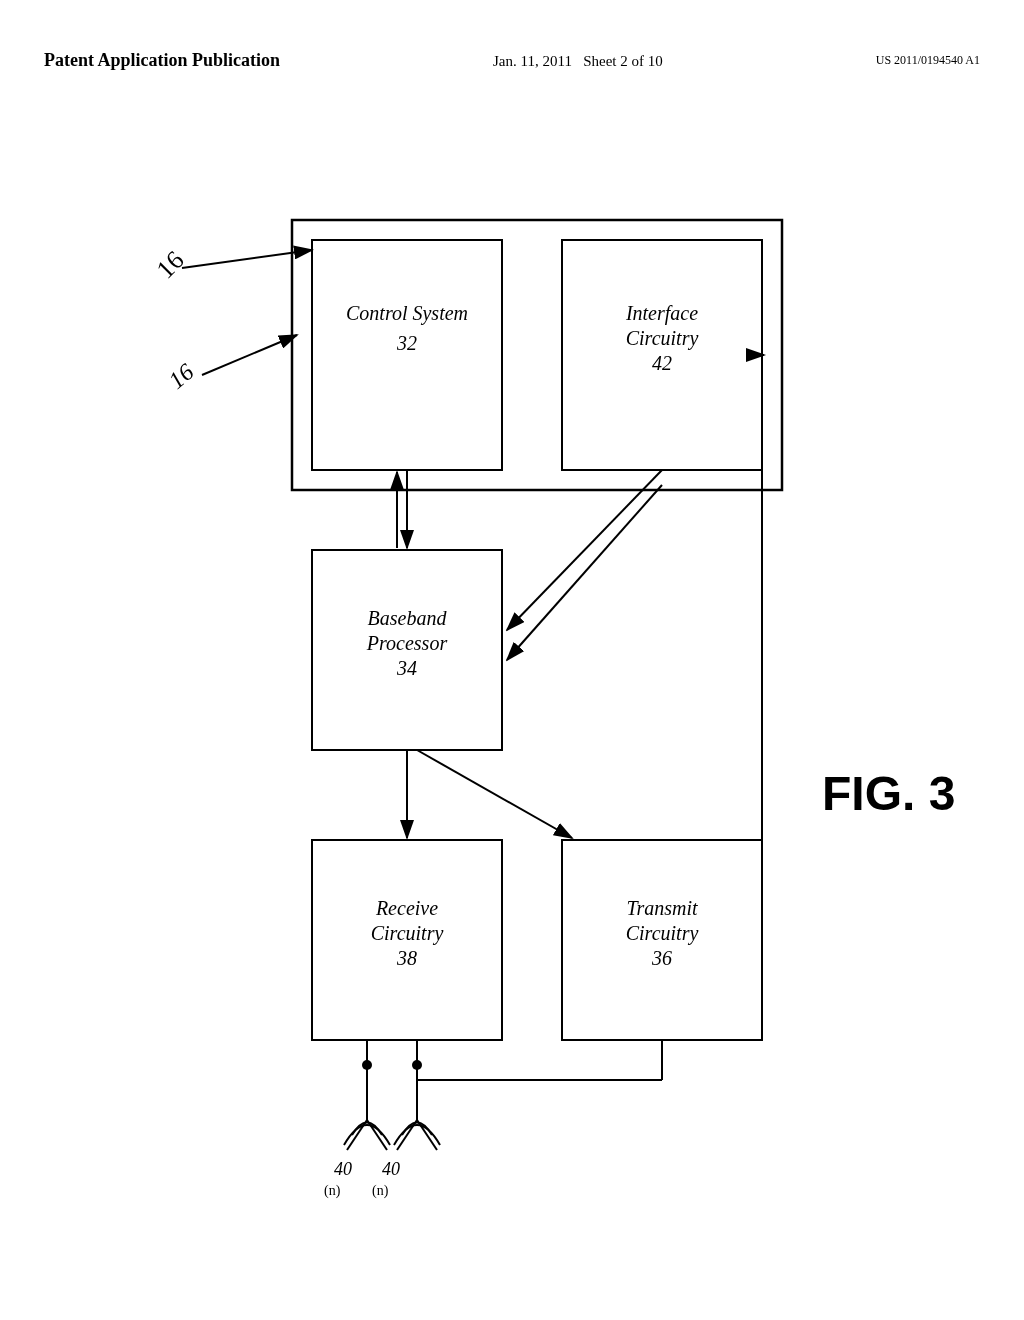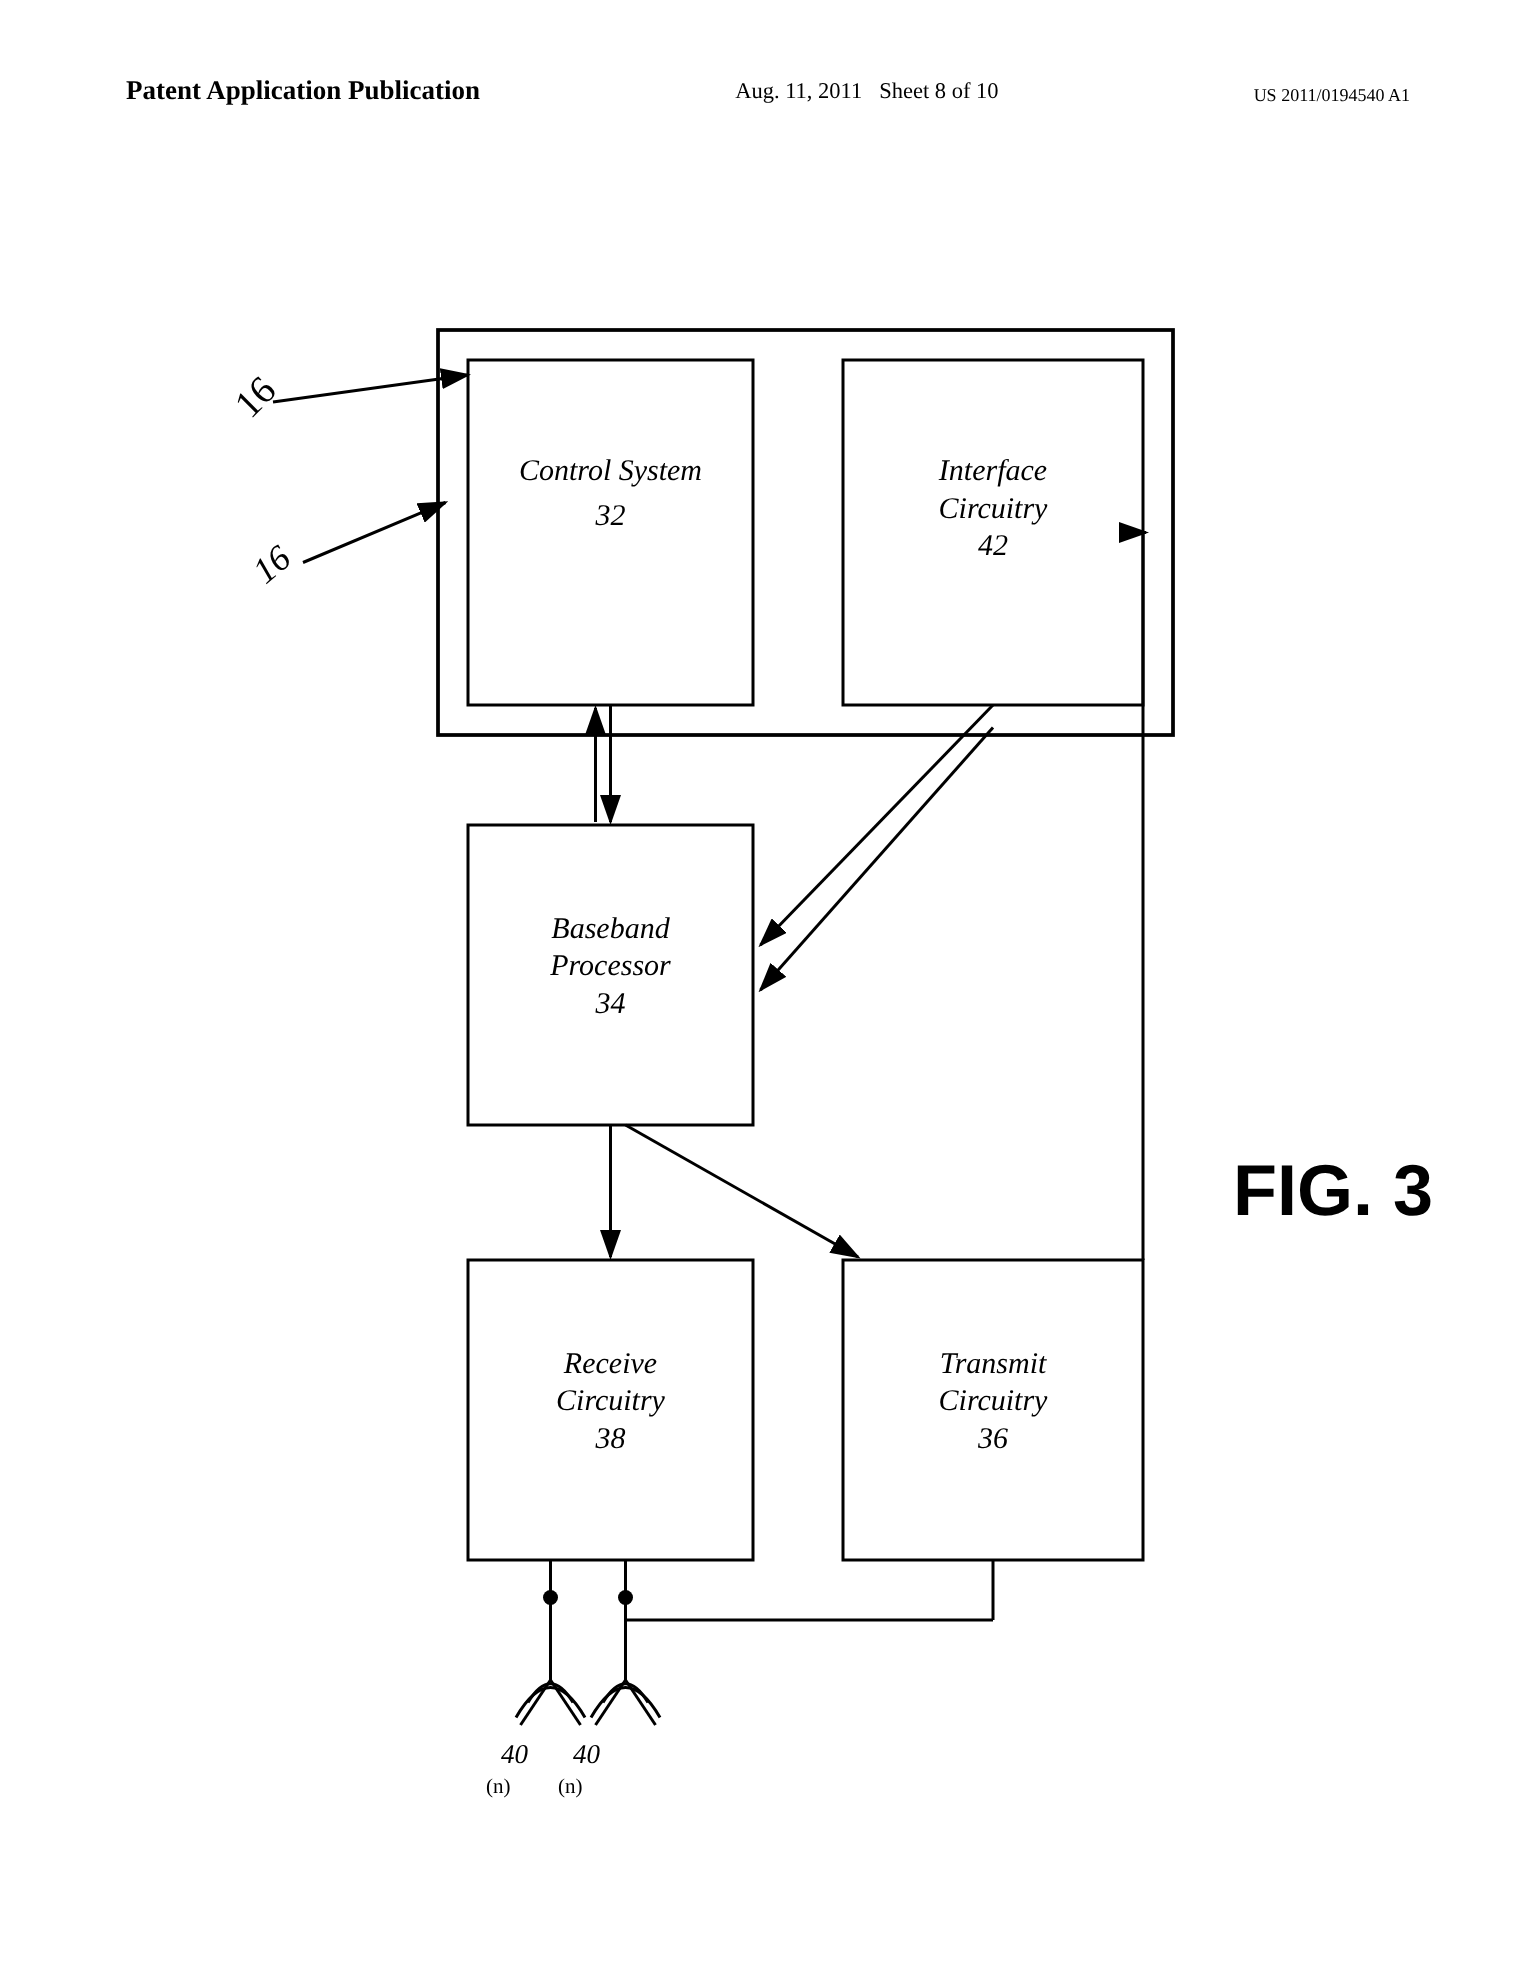--- a/index.html
+++ b/index.html
@@ -12,22 +12,22 @@
       overflow: hidden;
     }
 
     .header {
       position: absolute;
       top: 48px;
       left: 0;
       right: 0;
       display: flex;
       justify-content: space-between;
-      align-items: flex-end;
-      padding: 0 84px;
+      align-items: center;
+      padding: 0 44px;
       gap: 41px;
     }
 
     .header-left {
       font-size: 18px;
       font-weight: bold;
       line-height: 1.4;
     }
 
     .header-center {
@@ -57,21 +57,21 @@
     }
   </style>
 </head>
 <body>
 
 <div class="header">
   <div class="header-left">
     <span>Patent Application Publication</span>
   </div>
   <div class="header-center">
-    <span>Aug. 11, 2011</span>&nbsp;&nbsp;&nbsp;<span>Sheet 8 of 10</span>
+    <span>Jan. 11, 2011</span>&nbsp;&nbsp;&nbsp;<span>Sheet 2 of 10</span>
   </div>
   <div class="header-right">
     <span>US 2011/0194540 A1</span>
   </div>
 </div>
 
 <div class="diagram-container">
   <svg class="diagram-svg" viewBox="0 0 900 1100" xmlns="http://www.w3.org/2000/svg">
 
     <text x="105" y="120" font-family="Times New Roman" font-size="26" transform="rotate(-45, 105, 120)">16</text>

